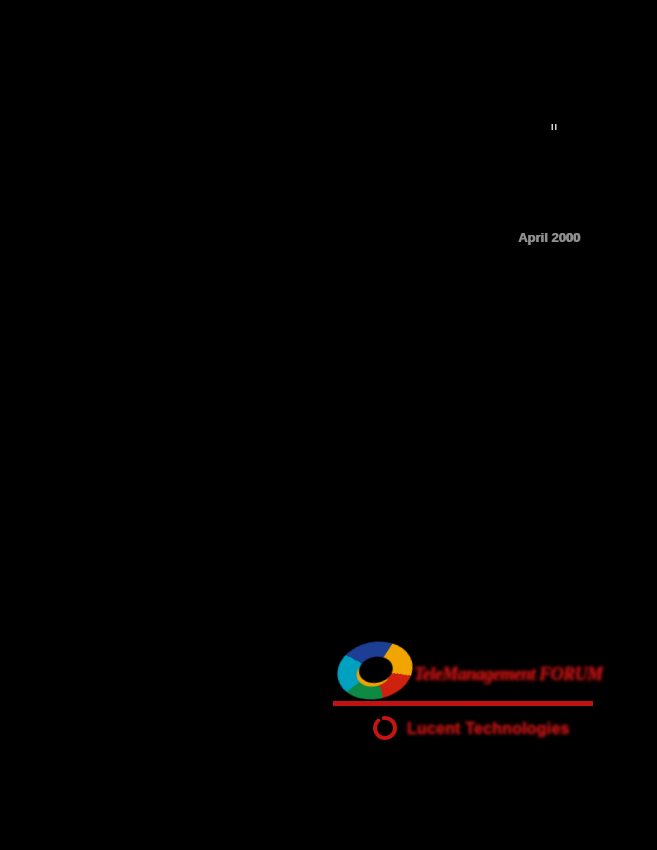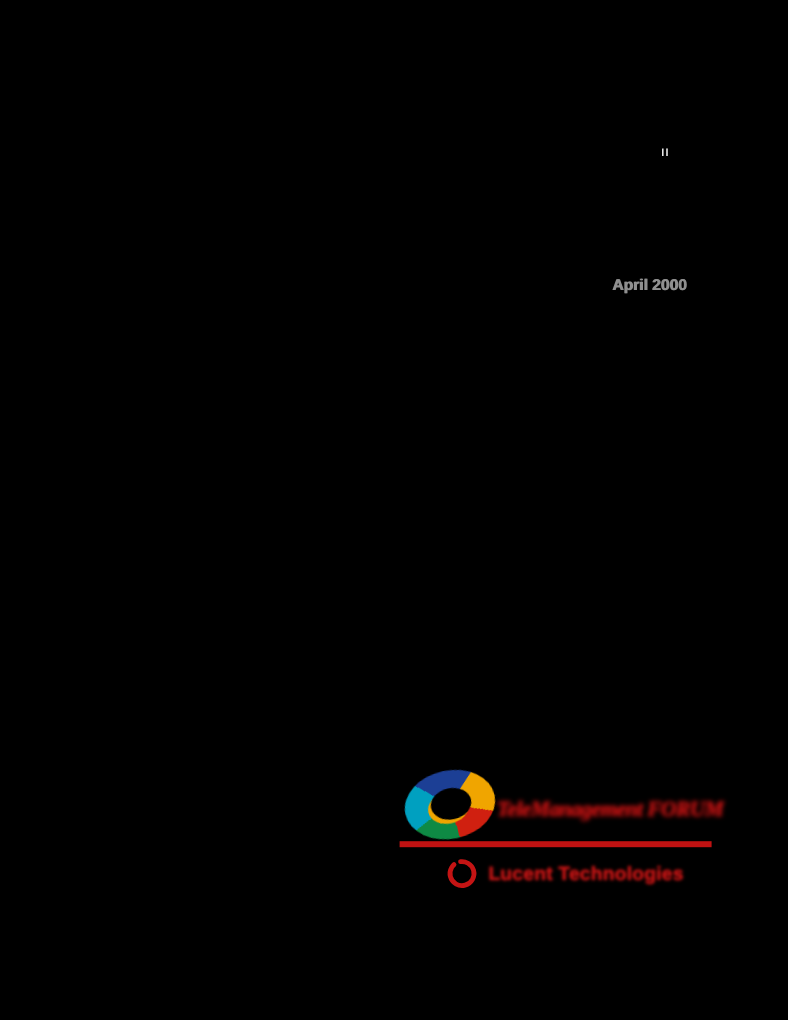--- a/index.html
+++ b/index.html
@@ -28,21 +28,21 @@
     line-height: 9px;
     margin-left: 12px;
   }
 
   
   .date-label {
     position: absolute;
     left: 510px;
     top: 230px;
     width: 78px;
-    text-align: left;
+    text-align: center;
     color: var(--date_gray, #8f8f8f);
     font-size: 13px;
     font-weight: bold;
     letter-spacing: 0px;
     text-shadow: 0.8px 0 0 var(--date_gray, #8f8f8f);
     filter: blur(0.3px);
   }
 
   
   .swirl-logo {

